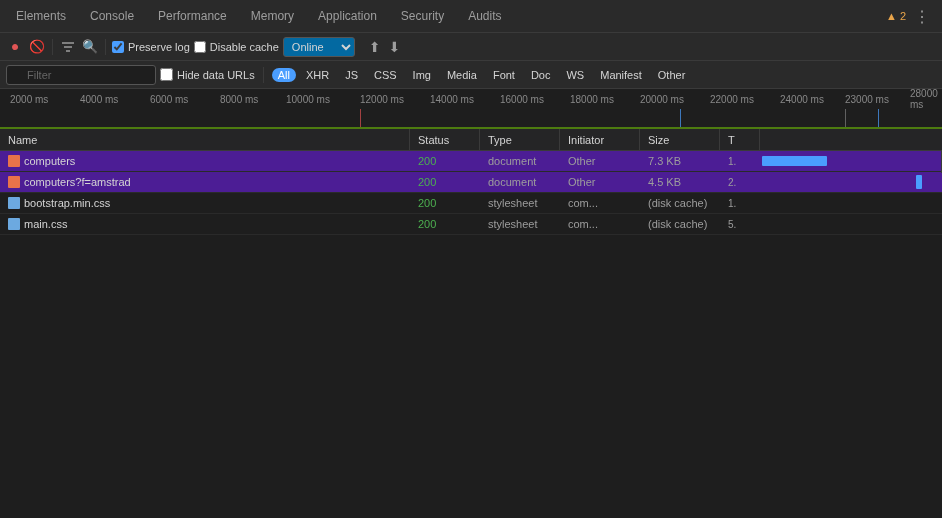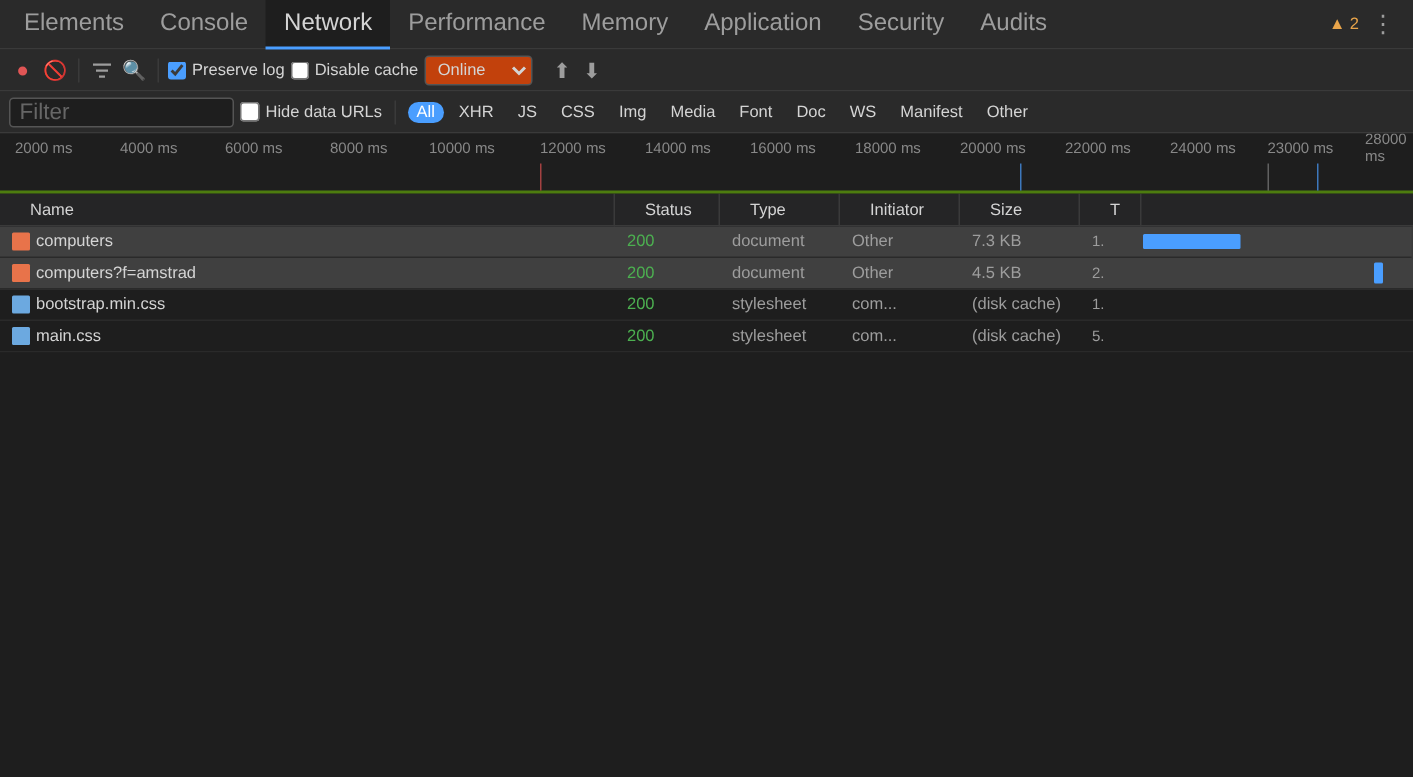--- a/index.html
+++ b/index.html
@@ -22,21 +22,21 @@
       height: 33px;
       padding: 0 4px;
     }
     .tab-item {
       padding: 0 12px;
       height: 33px;
       display: flex;
       align-items: center;
       cursor: pointer;
       color: #9d9d9d;
-      font-size: 16px;
+      font-size: 12px;
       border-bottom: 2px solid transparent;
       margin-bottom: -1px;
     }
     .tab-item.active {
       color: #d4d4d4;
       border-bottom: 2px solid #4a9eff;
       background: #1e1e1e;
     }
     .tab-right {
       margin-left: auto;
@@ -92,21 +92,21 @@
       font-size: 11px;
       white-space: nowrap;
     }
     .checkbox-label input[type="checkbox"] {
       width: 12px;
       height: 12px;
       cursor: pointer;
       accent-color: #4a9eff;
     }
     .online-select {
-      background: #c2410c;
+      background: #0369a1;
       color: #d4d4d4;
       border: 1px solid #555;
       border-radius: 3px;
       font-size: 11px;
       padding: 1px 4px;
       cursor: pointer;
       height: 20px;
     }
     .upload-btn, .download-btn {
       color: #9d9d9d;
@@ -123,22 +123,22 @@
       border-bottom: 1px solid #3a3a3a;
       height: 28px;
       padding: 0 6px;
       gap: 4px;
     }
     .filter-input {
       background: #1e1e1e;
       border: 1px solid #555;
       color: #d4d4d4;
       border-radius: 3px;
-      padding: 2px 6px;
-      font-size: 15px;
+      padding: 2px 20px;
+      font-size: 11px;
       width: 150px;
       height: 20px;
     }
     .filter-input::placeholder { color: #666; }
     .hide-data-urls {
       display: flex;
       align-items: center;
       gap: 4px;
       color: #d4d4d4;
       font-size: 11px;
@@ -161,21 +161,21 @@
     
     .col-headers {
       display: flex;
       align-items: center;
       background: #252526;
       border-bottom: 1px solid #3a3a3a;
       height: 22px;
       padding: 0;
     }
     .col-header {
-      padding: 0 20px;
+      padding: 0 8px;
       font-size: 11px;
       color: #d4d4d4;
       white-space: nowrap;
       cursor: pointer;
       height: 22px;
       display: flex;
       align-items: center;
       border-right: 1px solid #3a3a3a;
     }
     .col-name { width: 410px; }
@@ -191,21 +191,21 @@
       flex: 1;
       overflow-y: auto;
     }
     .network-row {
       display: flex;
       align-items: center;
       height: 21px;
       border-bottom: 1px solid #2a2a2a;
       cursor: pointer;
     }
-    .network-row.selected { background: #404040; }
+    .network-row.selected { background: #4c1d95; }
     .row-cell {
       padding: 0 8px;
       white-space: nowrap;
       overflow: hidden;
       text-overflow: ellipsis;
       font-size: 11px;
       height: 21px;
       display: flex;
       align-items: center;
     }
@@ -265,21 +265,20 @@
       flex: 1;
       background: #1e1e1e;
     }
   </style>
 </head>
 <body>
 
 <div class="tab-bar">
   <div class="tab-item">Elements</div>
   <div class="tab-item">Console</div>
-  <div class="tab-item active">Network</div>
   <div class="tab-item">Performance</div>
   <div class="tab-item">Memory</div>
   <div class="tab-item">Application</div>
   <div class="tab-item">Security</div>
   <div class="tab-item">Audits</div>
   <div class="tab-right">
     <span class="warning-badge">▲ 2</span>
     <span style="color:#9d9d9d;cursor:pointer;font-size:16px;">⋮</span>
   </div>
 </div>

